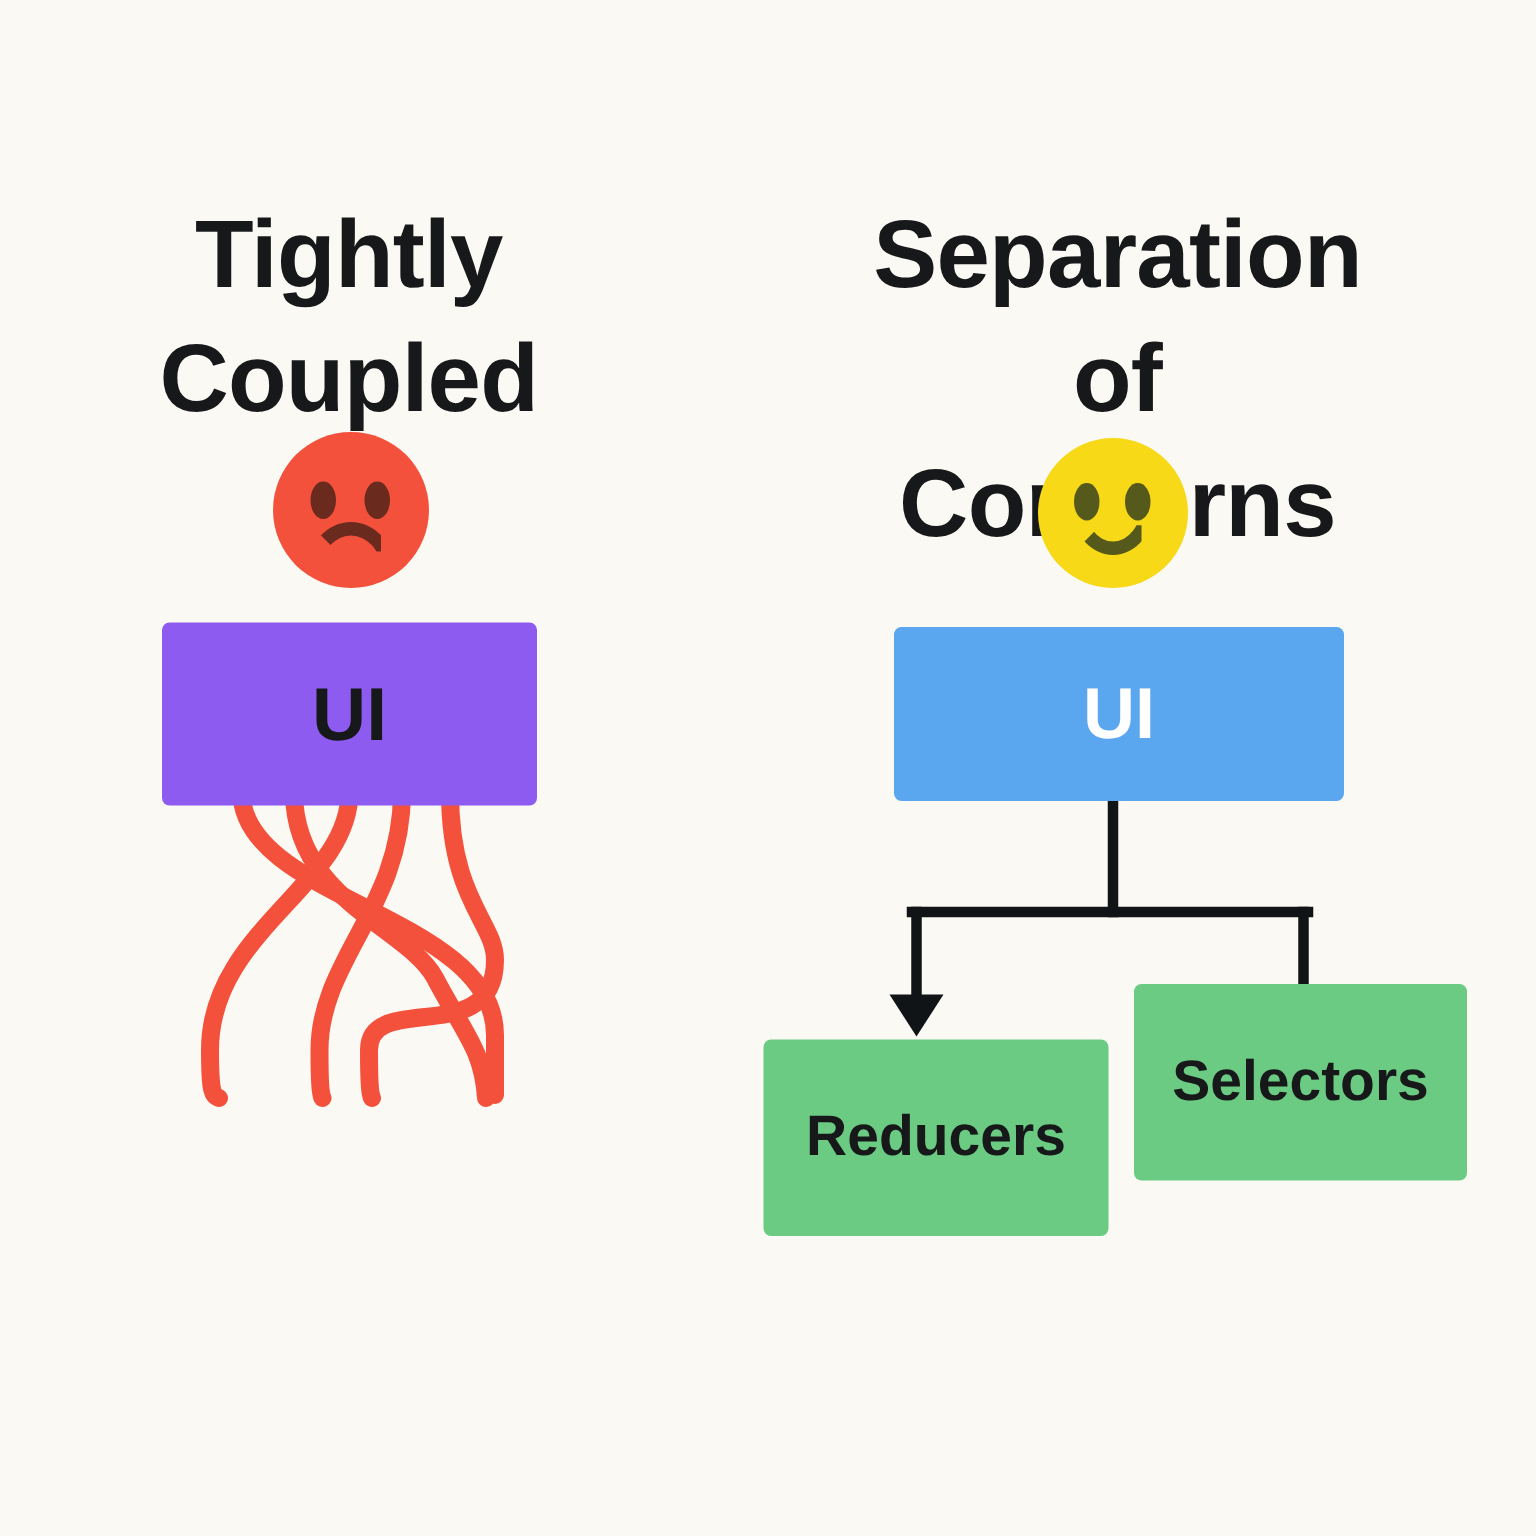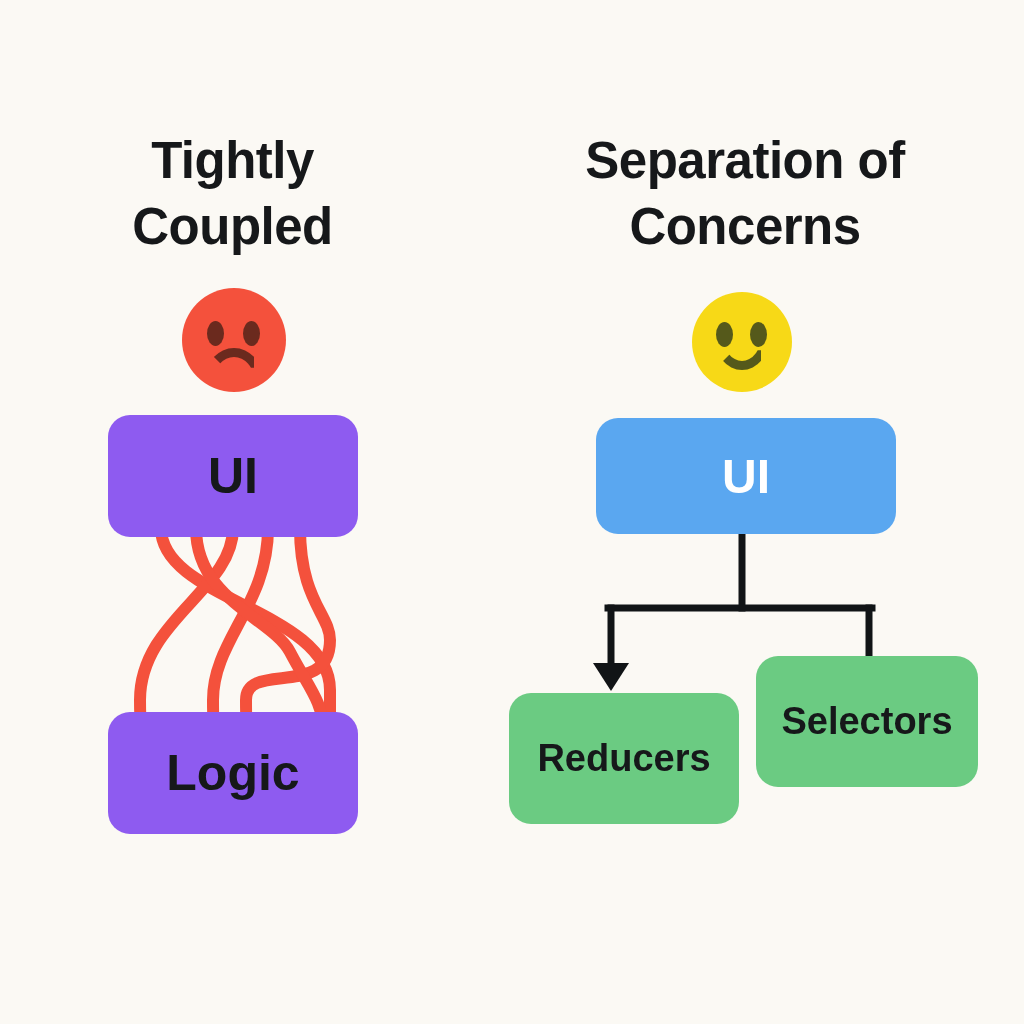--- a/index.html
+++ b/index.html
@@ -17,21 +17,21 @@
     position: relative;
     width: 1024px;
     height: 1024px;
   }
 
   
   .panel-title {
     position: absolute;
     text-align: center;
     font-weight: bold;
-    font-size: 51px;
+    font-size: 64px;
     line-height: 1.30;
     letter-spacing: -0.5px;
     color: #16181A;
     white-space: pre-line;
   }
   #title-left  { left: 70px;  top: 128px; width: 325px; }
   #title-right { left: 545px; top: 128px; width: 400px; }
 
   
   .face {
@@ -88,21 +88,21 @@
     left: 22px;
     width: 56px;
     height: 34px;
     border-bottom-color: #55591B;
     border-radius: 0 0 50% 50% / 0 0 100% 100%;
   }
 
   
   .box {
     position: absolute;
-    border-radius: 22px;
+    border-radius: 5px;
     display: flex;
     align-items: center;
     justify-content: center;
     font-weight: bold;
     box-sizing: border-box;
   }
   #box-ui-left {
     left: 108px; top: 415px;
     width: 250px; height: 122px;
     background: #8E5BF0;
@@ -175,21 +175,20 @@
       <path d="M161,528 C161,600 330,610 330,690 C330,730 330,730 330,730"></path>
       <path d="M233,528 C233,590 140,620 140,700 C140,730 142,730 146,732"></path>
       <path d="M268,528 C268,605 213,640 213,700 C213,725 214,730 215,732"></path>
       <path d="M300,528 C300,600 330,615 330,640 C330,700 246,660 246,700 C246,725 247,730 248,732"></path>
       <path d="M196,528 C196,600 272,618 290,652 C310,690 322,700 324,732"></path>
     </g>
   </svg>
 
   <div class="box" id="box-ui-left">UI</div>
 
-  <div class="box" id="box-logic">Logic</div>
 
   <svg class="overlay" id="tree-overlay" viewBox="0 0 1024 1024">
     <g stroke="#111416" stroke-width="7" fill="none" stroke-linecap="square">
       <line x1="742" y1="534" x2="742" y2="608"></line>
       <line x1="608" y1="608" x2="872" y2="608"></line>
       <line x1="611" y1="608" x2="611" y2="666"></line>
       <line x1="869" y1="608" x2="869" y2="666"></line>
     </g>
     <polygon points="593,663 629,663 611,691" fill="#111416"></polygon>
     <polygon points="851,663 887,663 869,691" fill="#111416"></polygon>

